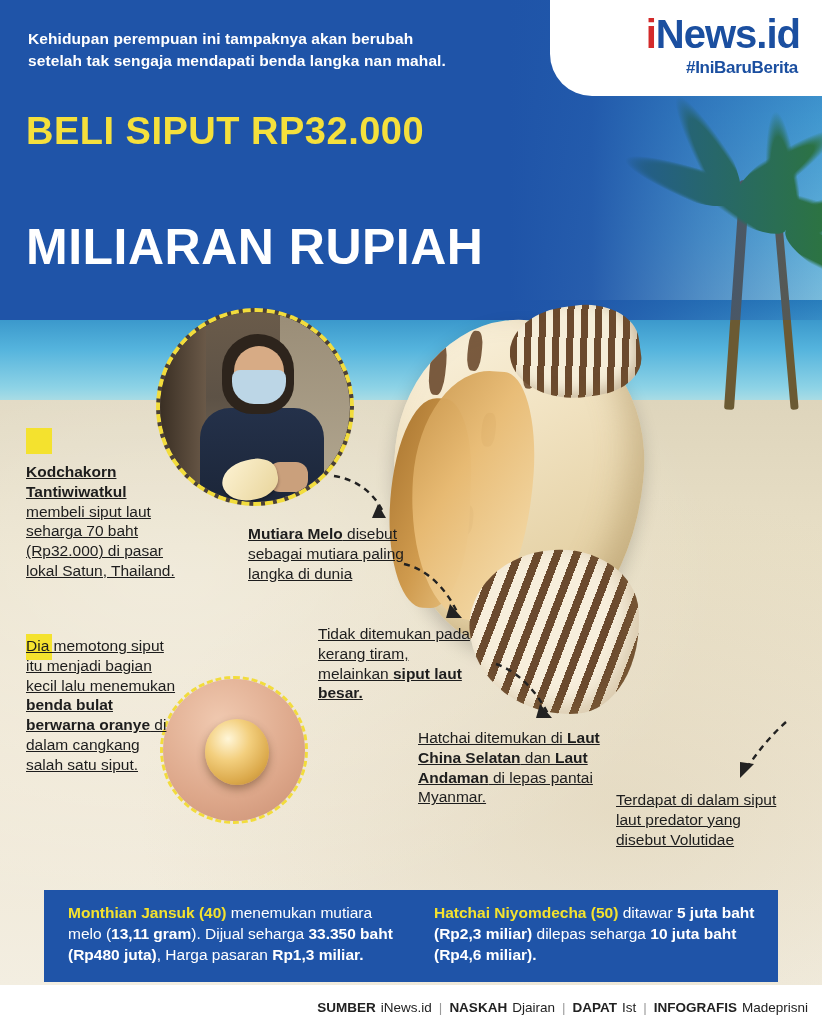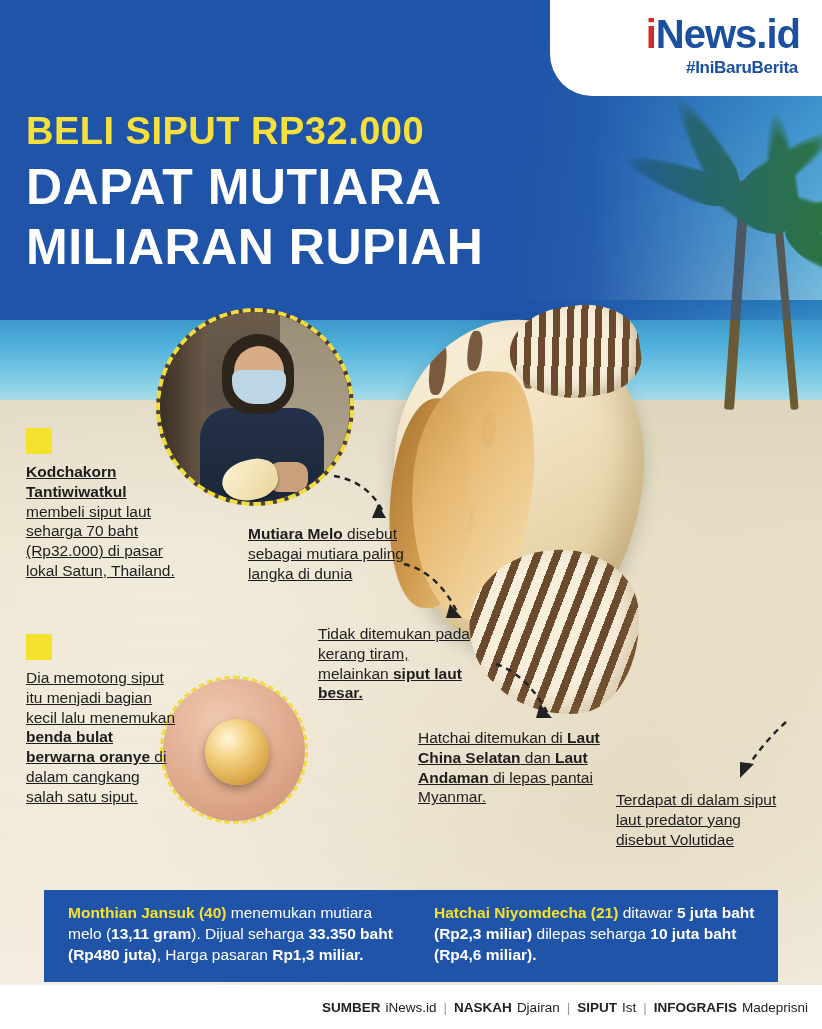--- a/index.html
+++ b/index.html
@@ -256,30 +256,33 @@
     <div class="frond" style="left:205px; top:62px; transform:rotate(200deg);"></div>
     <div class="frond" style="left:254px; top:92px; transform:rotate(-150deg);"></div>
     <div class="frond" style="left:254px; top:92px; transform:rotate(-95deg);"></div>
     <div class="frond" style="left:254px; top:92px; transform:rotate(-20deg);"></div>
     <div class="frond" style="left:254px; top:92px; transform:rotate(30deg);"></div>
   </div>
 
   <div class="bluewash"></div>
   <div class="leftpanel" style="top:300px;height:0;"></div>
 
+  <div class="kicker">
+    <div>Kehidupan perempuan ini tampaknya akan berubah</div>
+    <div>setelah tak sengaja mendapati benda langka nan mahal.</div>
+  </div>
 
   <div class="logo-box">
     <div class="logo-main">
       <span class="i">i</span><span>News.id</span>
     </div>
     <div class="logo-sub">#IniBaruBerita</div>
   </div>
 
   <div class="h-yellow">BELI SIPUT RP32.000</div>
-  <div class="h-white1">DAPAT MUTIARA</div>
   <div class="h-white2">MILIARAN RUPIAH</div>
 
   <div class="shell">
     <div class="shell-body">
       <div class="stripe" style="left:26px;top:30px;width:16px;height:54px;"></div>
       <div class="stripe" style="left:62px;top:16px;width:14px;height:40px;"></div>
       <div class="stripe" style="left:30px;top:120px;width:18px;height:48px;"></div>
       <div class="stripe" style="left:84px;top:96px;width:14px;height:34px;"></div>
       <div class="stripe" style="left:20px;top:204px;width:16px;height:44px;"></div>
       <div class="stripe" style="left:72px;top:190px;width:13px;height:30px;"></div>
@@ -311,21 +314,21 @@
   </div>
 
   <div class="yellow-tab" style="left:26px; top:428px;"></div>
   <div class="callout" style="left:26px; top:462px; width:160px;">
     <b>Kodchakorn</b><br>
     <b>Tantiwiwatkul</b>
     <span>membeli siput laut seharga 70 baht (Rp32.000) di pasar lokal Satun, Thailand.</span>
   </div>
 
   <div class="yellow-tab" style="left:26px; top:634px;"></div>
-  <div class="callout" style="left:26px; top:668px; width:150px;">
+  <div class="callout" style="left:26px; top:636px; width:150px;">
     <span>Dia memotong</span>
     <span>siput itu menjadi bagian kecil lalu menemukan </span><b>benda bulat berwarna oranye</b><span> di dalam cangkang salah satu siput.</span>
   </div>
 
   <div class="callout" style="left:248px; top:524px; width:170px;">
     <b>Mutiara Melo</b><span> disebut sebagai mutiara paling langka di dunia</span>
   </div>
 
   <div class="callout" style="left:318px; top:624px; width:160px;">
     <span>Tidak ditemukan pada kerang tiram, melainkan </span><b>siput laut besar.</b>
@@ -354,31 +357,31 @@
   <svg class="arrow" style="left:728px; top:718px;" width="70" height="68">
     <path d="M58 4 C 42 18, 28 36, 16 54" stroke="#222" stroke-width="2.4" fill="none" stroke-dasharray="6 5"></path>
     <path d="M26 46 L12 60 L12 44 Z" fill="#222"></path>
   </svg>
 
   <div class="bottom-box">
     <div class="bb-col" style="left:24px; width:340px;">
       <span class="hl">Monthian Jansuk (40)</span><span> menemukan mutiara melo (</span><b>13,11 gram</b><span>). Dijual seharga </span><b>33.350 baht (Rp480 juta)</b><span>, Harga pasaran </span><b>Rp1,3 miliar.</b>
     </div>
     <div class="bb-col" style="left:390px; width:330px;">
-      <span class="hl">Hatchai Niyomdecha (21)</span><span> ditawar </span><b>5 juta baht (Rp2,3 miliar)</b><span> dilepas seharga </span><b>10 juta baht (Rp4,6 miliar).</b>
+      <span class="hl">Hatchai Niyomdecha (50)</span><span> ditawar </span><b>5 juta baht (Rp2,3 miliar)</b><span> dilepas seharga </span><b>10 juta baht (Rp4,6 miliar).</b>
     </div>
   </div>
 
   <div class="footer">
     <span class="lbl">SUMBER</span>
     <span class="val">iNews.id</span>
     <span class="sep">|</span>
     <span class="lbl">NASKAH</span>
     <span class="val">Djairan</span>
     <span class="sep">|</span>
-    <span class="lbl">SIPUT</span>
+    <span class="lbl">DAPAT</span>
     <span class="val">Ist</span>
     <span class="sep">|</span>
     <span class="lbl">INFOGRAFIS</span>
     <span class="val">Madeprisni</span>
   </div>
 
 </div>
 
 </body></html>

